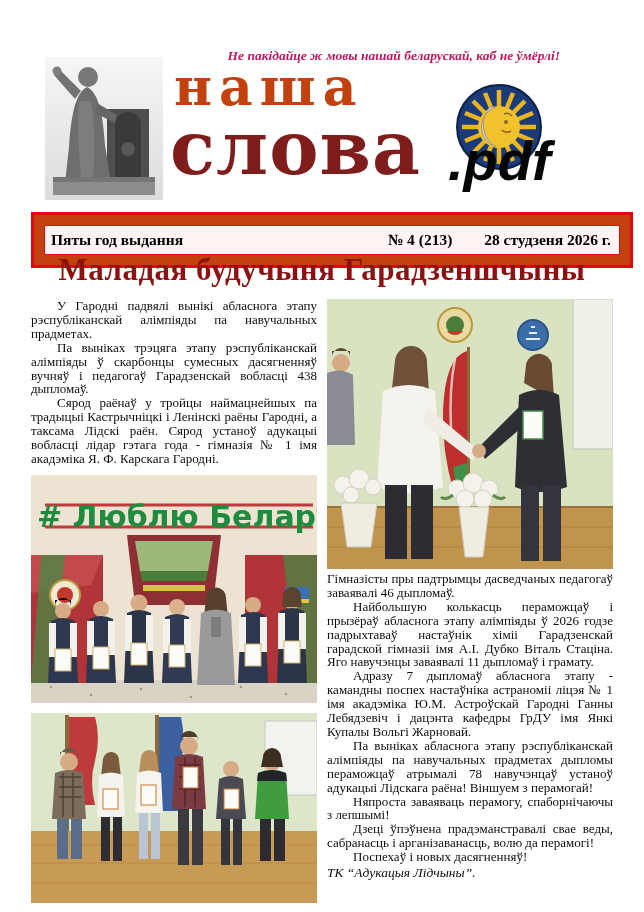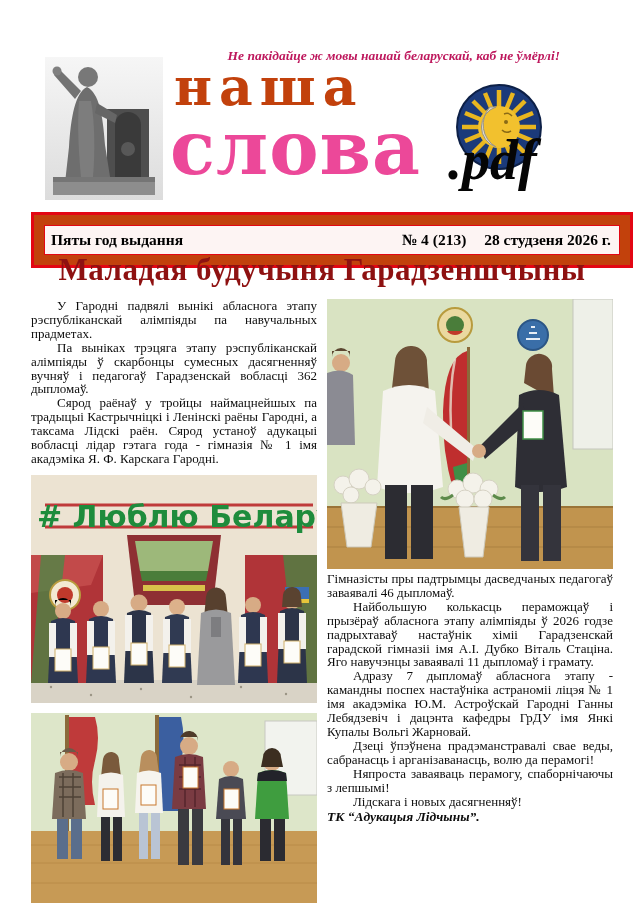--- a/index.html
+++ b/index.html
@@ -10,43 +10,43 @@
   .epigraph{position:absolute;top:47px;right:84px;text-align:right;
             font-style:italic;font-weight:bold;font-size:13.5px;line-height:17px;color:#be185d;}
   .epigraph .attrib{letter-spacing:1.5px;}
 
   
   .masthead{position:absolute;left:0;top:0;width:644px;height:208px;}
   .statue{position:absolute;left:45px;top:57px;width:118px;height:143px;}
   .mast-word1{position:absolute;left:174px;top:62px;font-family:"DejaVu Serif",serif;
               font-weight:bold;font-size:52px;line-height:50px;letter-spacing:7px;color:#c2410c;}
   .mast-word2{position:absolute;left:170px;top:110px;font-family:"DejaVu Serif",serif;
-              font-weight:bold;font-size:74px;line-height:76px;letter-spacing:1px;color:#ec4899;}
-  .mast-pdf{position:absolute;left:448px;top:128px;font-family:Liberation Serif, serif;
+              font-weight:bold;font-size:74px;line-height:76px;letter-spacing:1px;color:#7f1d1d;}
+  .mast-pdf{position:absolute;left:448px;top:128px;font-family:Liberation Sans, sans-serif;
             font-weight:bold;font-style:italic;font-size:56px;color:#050505;}
   .sun-logo{position:absolute;left:456px;top:84px;width:86px;height:86px;}
 
   
   .dateline-outer{position:absolute;left:31px;top:212px;width:576px;border:3px solid #e30613;
                   padding:10px;background:#c2410c;}
   .dateline-inner{border:1px solid #e30613;padding:5px 8px 5px 6px;display:flex;
                   justify-content:space-between;align-items:center;background:#fdf4f3;}
   .dateline-inner span{font-weight:bold;font-size:15.5px;color:#000;}
-  .dateline-right span{margin-left:14px;}
+  .dateline-right span{margin-left:28px;}
 
   
   h1.headline{position:absolute;left:0;top:250px;width:644px;margin:0;text-align:center;
               font-size:31px;line-height:40px;font-weight:bold;color:#8e1111;letter-spacing:0.5px;}
 
   
   .columns{position:absolute;left:31px;top:299px;width:582px;display:flex;gap:10px;}
   .col{width:286px;}
   .col p{margin:0;font-size:13px;line-height:13.9px;text-align:justify;text-indent:26px;color:#0c0c0c;}
   .col p.noindent{text-indent:0;}
-  .sig{font-weight:bold;font-style:italic;text-align:right;text-indent:0 !important;
+  .sig{font-weight:normal;font-style:italic;text-align:right;text-indent:0 !important;
        padding-right:4px;margin-top:2px !important;font-size:13.5px !important;}
   figure{margin:0;}
   .photo{display:block;}
   .ph1{margin-top:9px;}
   .ph2{margin-top:10px;}
   .ph3{margin-bottom:3px;}
 </style>
 </head>
 <body>
 
@@ -121,21 +121,21 @@
       </span>
     </div>
   </div>
 
   <h1 class="headline">Маладая будучыня Гарадзеншчыны</h1>
 
   <div class="columns">
 
     <div class="col">
       <p>У Гародні падвялі вынікі абласнога этапу рэспубліканскай алімпіяды па навучальных прадметах.</p>
-      <p>Па выніках трэцяга этапу рэспубліканскай алімпіяды ў скарбонцы сумесных дасягненняў вучняў і педагогаў Гарадзенскай вобласці 362 дыпломаў.</p>
+      <p>Па выніках трэцяга этапу рэспубліканскай алімпіяды ў скарбонцы сумесных дасягненняў вучняў і педагогаў Гарадзенскай вобласці 438 дыпломаў.</p>
       <p>Сярод раёнаў у тройцы наймацнейшых па традыцыі Кастрычніцкі і Ленінскі раёны Гародні, а таксама Лідскі раён. Сярод устаноў адукацыі вобласці лідар гэтага года - гімназія № 1 імя акадэміка Я. Ф. Карскага Гародні.</p>
 
       <figure class="ph1">
         <svg class="photo" width="286" height="228" viewBox="0 0 286 228">
           <rect width="286" height="228" fill="#ece3d2"></rect>
           <rect y="205" width="286" height="23" fill="#d9d3c6"></rect>
           <g fill="#9b9585">
               <circle cx="20" cy="212" r="1.2"></circle>
               <circle cx="60" cy="220" r="1.2"></circle>
               <circle cx="110" cy="214" r="1.2"></circle>
@@ -346,19 +346,20 @@
                 <circle cx="24" cy="196" r="8"></circle>
             </g>
             <path d="M14,204 h36 l-6,44 h-24 z" fill="#efece2" stroke="#cdc9ba"></path>
           </g>
         </svg>
       </figure>
 
       <p class="noindent">Гімназісты пры падтрымцы дасведчаных педагогаў заваявалі 46 дыпломаў.</p>
       <p>Найбольшую колькасць пераможцаў і прызёраў абласнога этапу алімпіяды ў 2026 годзе падрыхтаваў настаўнік хіміі Гарадзенскай гарадской гімназіі імя А.І. Дубко Віталь Стаціна. Яго навучэнцы заваявалі 11 дыпломаў і грамату.</p>
       <p>Адразу 7 дыпломаў абласнога этапу - камандны поспех настаўніка астраноміі ліцэя № 1 імя акадэміка Ю.М. Астроўскай Гародні Ганны Лебядзевіч і дацэнта кафедры ГрДУ імя Янкі Купалы Вольгі Жарновай.</p>
+      <p>Па выніках абласнога этапу рэспубліканскай алімпіяды па навучальных прадметах дыпломы пераможцаў атрымалі 78 навучэнцаў устаноў адукацыі Лідскага раёна! Віншуем з перамогай!</p>
+      <p>Няпроста заваяваць перамогу, спаборнічаючы з лепшымі!</p>
       <p>Дзеці ўпэўнена прадэманстравалі свае веды, сабранасць і арганізаванасць, волю да перамогі!</p>
-      <p>Няпроста заваяваць перамогу, спаборнічаючы з лепшымі!</p>
-      <p>Лідскага і новых дасягненняў!</p>
+      <p>Поспехаў і новых дасягненняў!</p>
       <p class="sig">ТК “Адукацыя Лідчыны”.</p>
     </div>
   </div>
 </div>
 
 </body></html>

